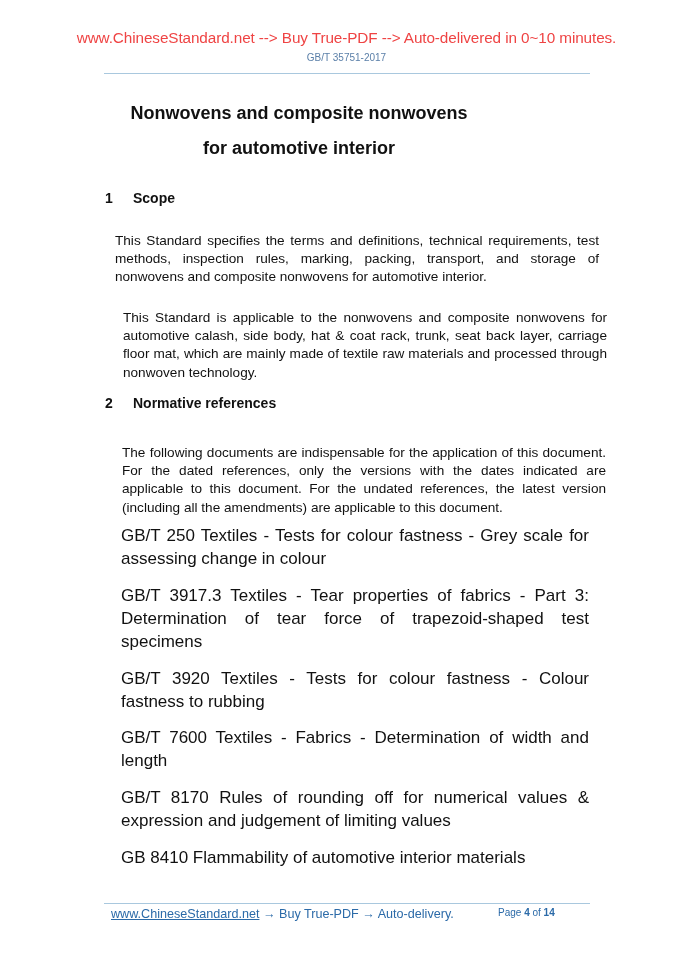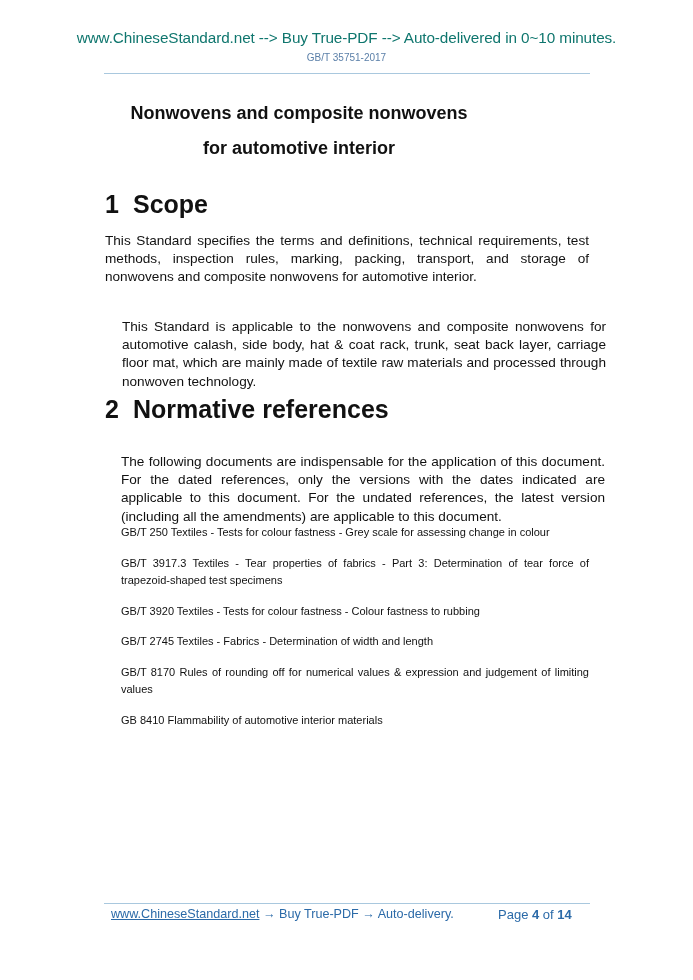--- a/index.html
+++ b/index.html
@@ -1,67 +1,67 @@
 <!DOCTYPE html>
 <html><head>
 <meta charset="utf-8">
 <style>
   html, body { margin: 0; padding: 0; background: #ffffff; }
   body { width: 693px; height: 980px; position: relative; overflow: hidden;
          font-family: "Liberation Sans", sans-serif; color: #111111; }
   .top-banner { position: absolute; left: 0; width: 693px; top: 29px; text-align: center;
-                color: #0f766e; font-size: 15.3px; letter-spacing: -0.1px; }
+                color: #ef4444; font-size: 15.3px; letter-spacing: -0.1px; }
   .std-code { position: absolute; left: 0; width: 693px; top: 52px; text-align: center;
               color: #5a7fa8; font-size: 10px; }
   .header-rule { position: absolute; left: 104px; width: 486px; top: 73px; height: 0;
                  border-top: 1px solid #a9c8de; }
   .title-line { position: absolute; left: 0; width: 598px; text-align: center;
                 font-weight: bold; font-size: 18px; }
   .t1 { top: 103px; } .t2 { top: 138px; }
-  .section-heading { position: absolute; left: 105px; font-weight: bold; font-size: 25px; }
+  .section-heading { position: absolute; left: 105px; font-weight: bold; font-size: 14px; }
   .section-heading .num { display: inline-block; width: 28px; }
   .h1 { top: 190px; } .h2 { top: 395px; }
-  .para { position: absolute; left: 105px; width: 484px; font-size: 13.6px; line-height: 18.2px;
+  .para { position: absolute; left: 115px; width: 484px; font-size: 13.6px; line-height: 18.2px;
           text-align: justify; }
   .p1 { top: 232px; } .p2 { top: 301px; } .p3 { top: 437px; }
   .ref-list { position: absolute; left: 121px; width: 468px; top: 524px; margin: 0; padding: 0; list-style: none; }
-  .ref-item { font-size: 11px; line-height: 17px; text-align: justify; margin: 0 0 13.8px 0; }
+  .ref-item { font-size: 17px; line-height: 23px; text-align: justify; margin: 0 0 13.8px 0; }
   .footer-rule { position: absolute; left: 104px; width: 486px; top: 903px; height: 0;
                  border-top: 1px solid #a9c8de; }
   .footer-left { position: absolute; left: 111px; top: 907px; font-size: 12.6px; color: #2b6aa8; }
   .footer-left .link { text-decoration: underline; color: #2b6aa8; }
-  .footer-right { position: absolute; left: 498px; top: 907px; font-size: 13px; color: #2b6aa8; }
+  .footer-right { position: absolute; left: 498px; top: 907px; font-size: 10px; color: #2b6aa8; }
   .footer-right b { font-weight: bold; }
 </style>
 </head>
 <body>
 
 <div class="top-banner">www.ChineseStandard.net --&gt; Buy True-PDF --&gt; Auto-delivered in 0~10 minutes.</div>
 <div class="std-code">GB/T 35751-2017</div>
 <div class="header-rule"></div>
 
 <div class="title-line t1">Nonwovens and composite nonwovens</div>
 <div class="title-line t2">for automotive interior</div>
 
 <div class="section-heading h1">
   <span class="num">1</span><span>Scope</span>
 </div>
 <p class="para p1" style="margin:0">This Standard specifies the terms and definitions, technical requirements, test methods, inspection rules, marking, packing, transport, and storage of nonwovens and composite nonwovens for automotive interior.</p>
-<p class="para p2" style="margin:17px">This Standard is applicable to the nonwovens and composite nonwovens for automotive calash, side body, hat &amp; coat rack, trunk, seat back layer, carriage floor mat, which are mainly made of textile raw materials and processed through nonwoven technology.</p>
+<p class="para p2" style="margin:8px">This Standard is applicable to the nonwovens and composite nonwovens for automotive calash, side body, hat &amp; coat rack, trunk, seat back layer, carriage floor mat, which are mainly made of textile raw materials and processed through nonwoven technology.</p>
 
 <div class="section-heading h2">
   <span class="num">2</span><span>Normative references</span>
 </div>
-<p class="para p3" style="margin:16px">The following documents are indispensable for the application of this document. For the dated references, only the versions with the dates indicated are applicable to this document. For the undated references, the latest version (including all the amendments) are applicable to this document.</p>
+<p class="para p3" style="margin:7px">The following documents are indispensable for the application of this document. For the dated references, only the versions with the dates indicated are applicable to this document. For the undated references, the latest version (including all the amendments) are applicable to this document.</p>
 
 <ul class="ref-list">
   <li class="ref-item">GB/T 250 Textiles - Tests for colour fastness - Grey scale for assessing change in colour</li>
   <li class="ref-item">GB/T 3917.3 Textiles - Tear properties of fabrics - Part 3: Determination of tear force of trapezoid-shaped test specimens</li>
   <li class="ref-item">GB/T 3920 Textiles - Tests for colour fastness - Colour fastness to rubbing</li>
-  <li class="ref-item">GB/T 2745 Textiles - Fabrics - Determination of width and length</li>
+  <li class="ref-item">GB/T 7600 Textiles - Fabrics - Determination of width and length</li>
   <li class="ref-item">GB/T 8170 Rules of rounding off for numerical values &amp; expression and judgement of limiting values</li>
   <li class="ref-item">GB 8410 Flammability of automotive interior materials</li>
 </ul>
 
 <div class="footer-rule"></div>
 <div class="footer-left">
   <span class="link">www.ChineseStandard.net</span><span> → Buy True-PDF → Auto-delivery.</span>
 </div>
 <div class="footer-right">
   <span>Page</span>

